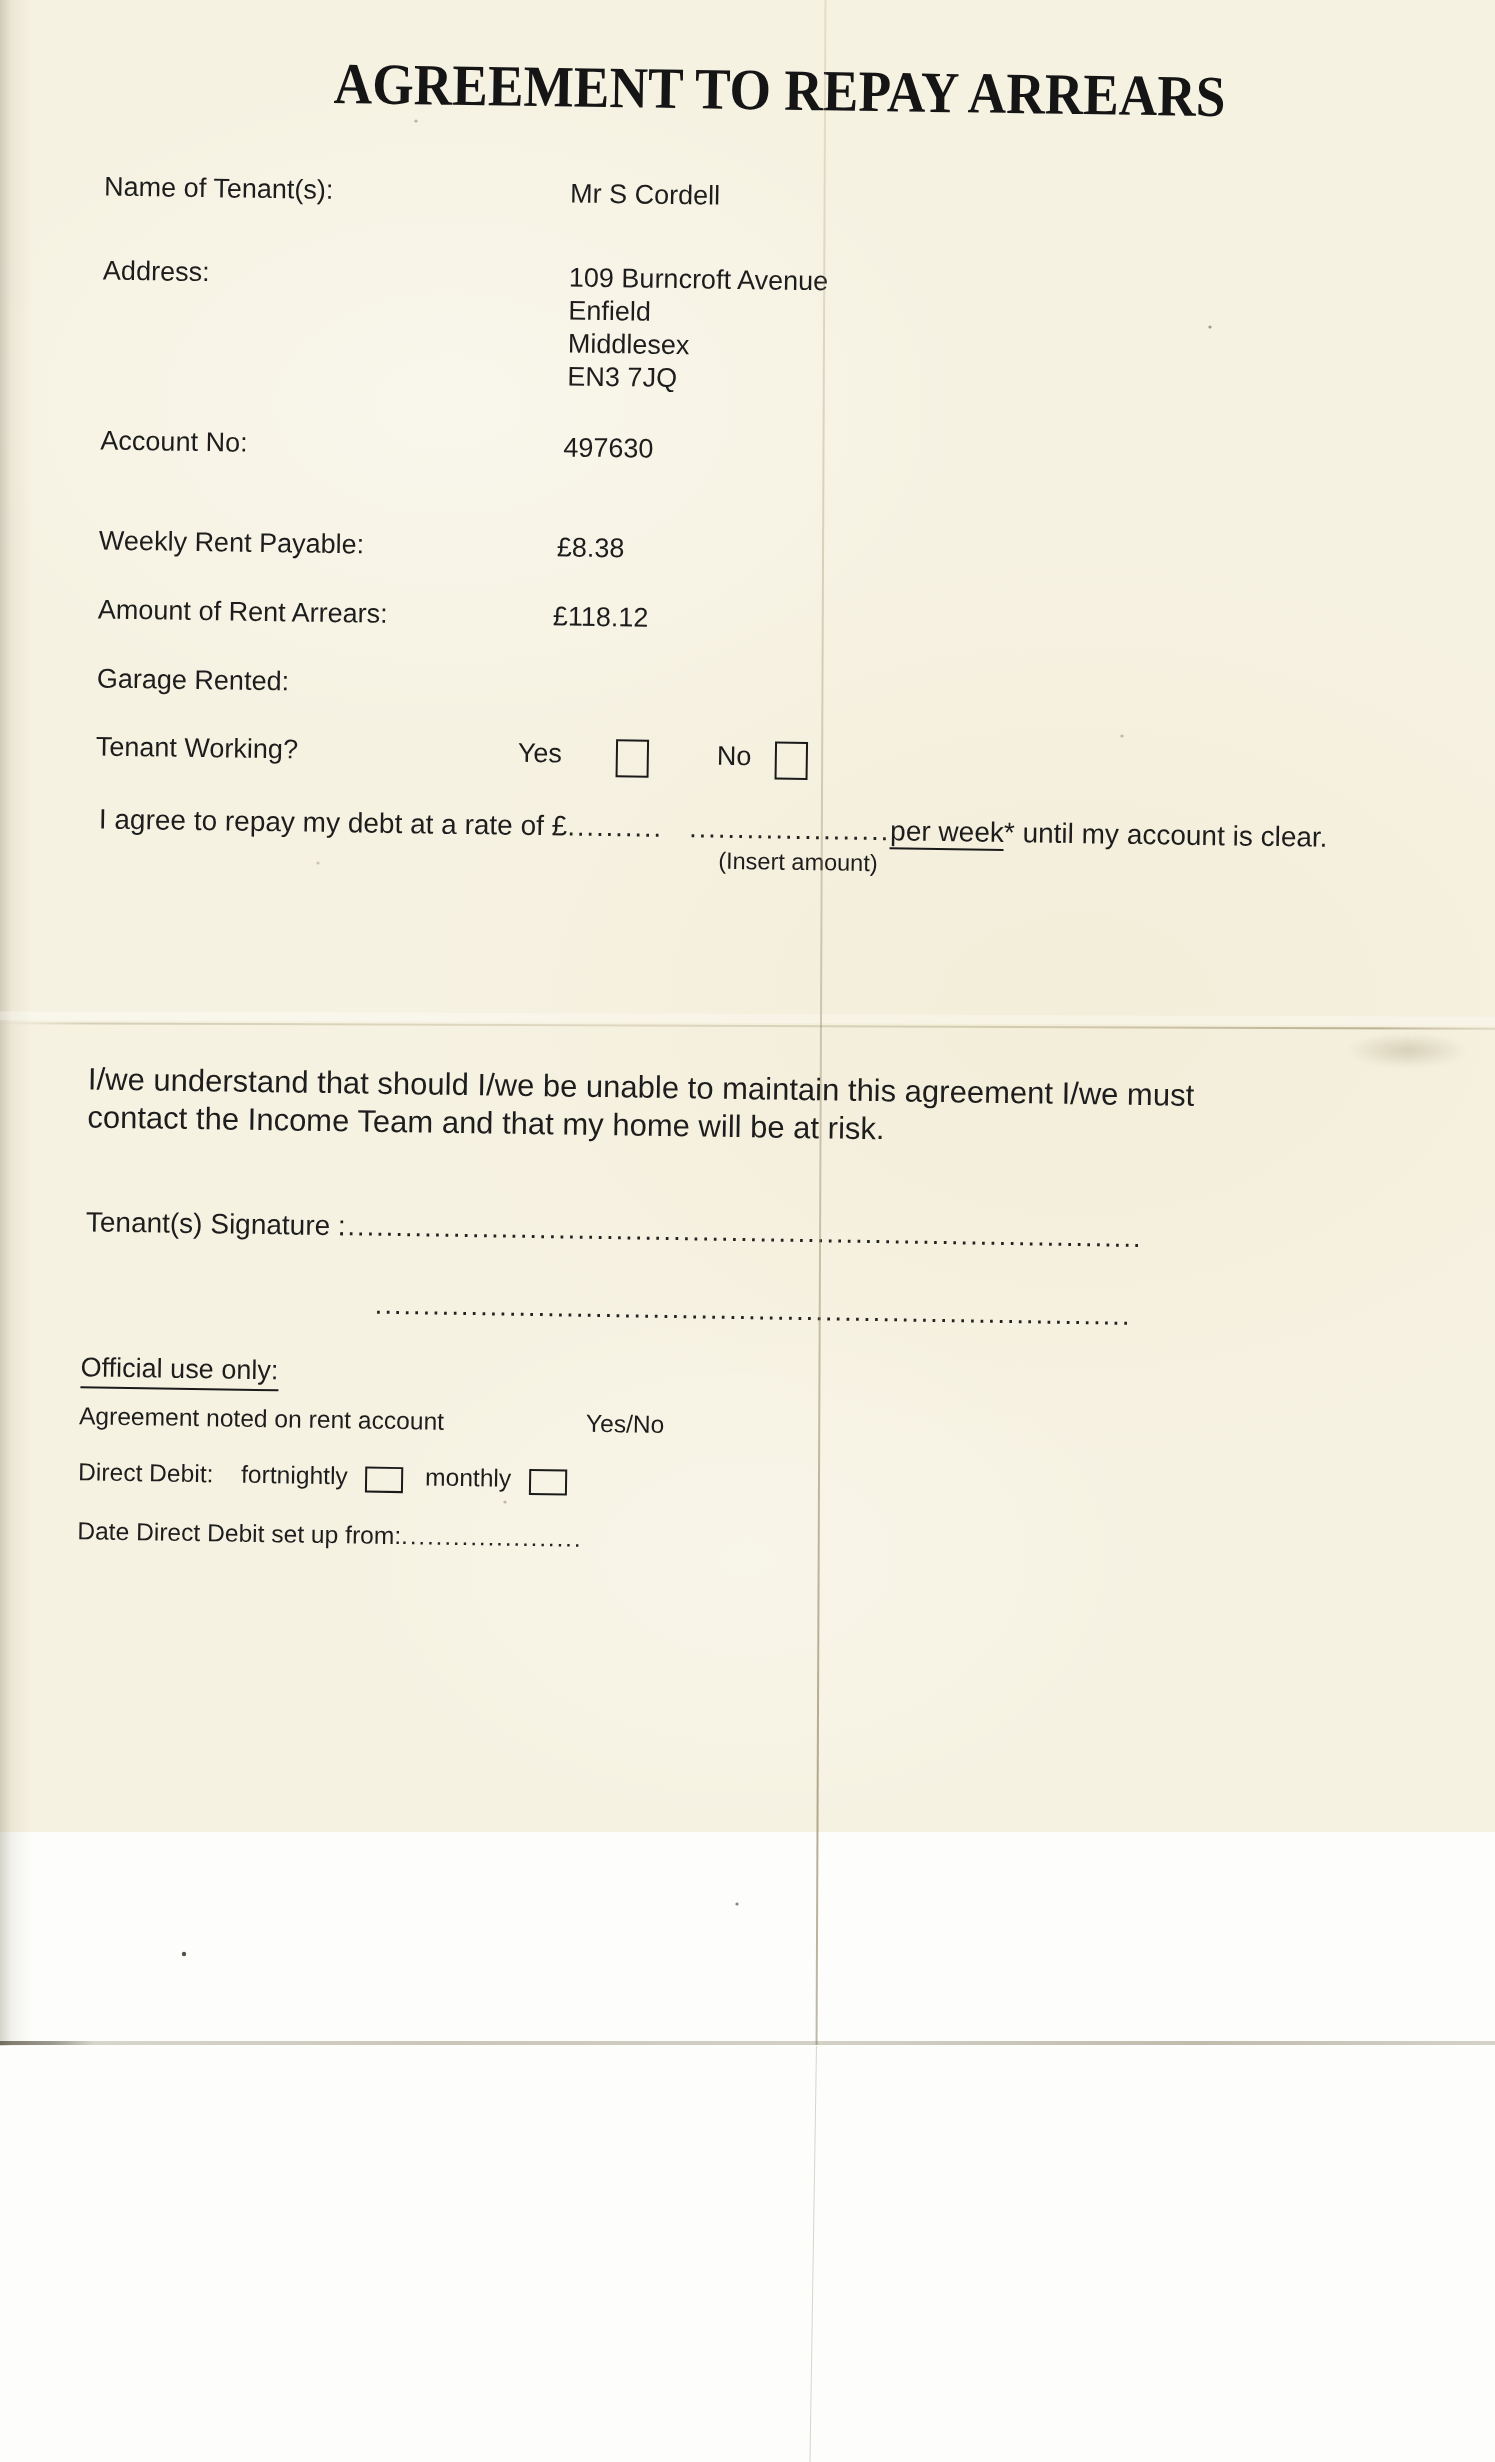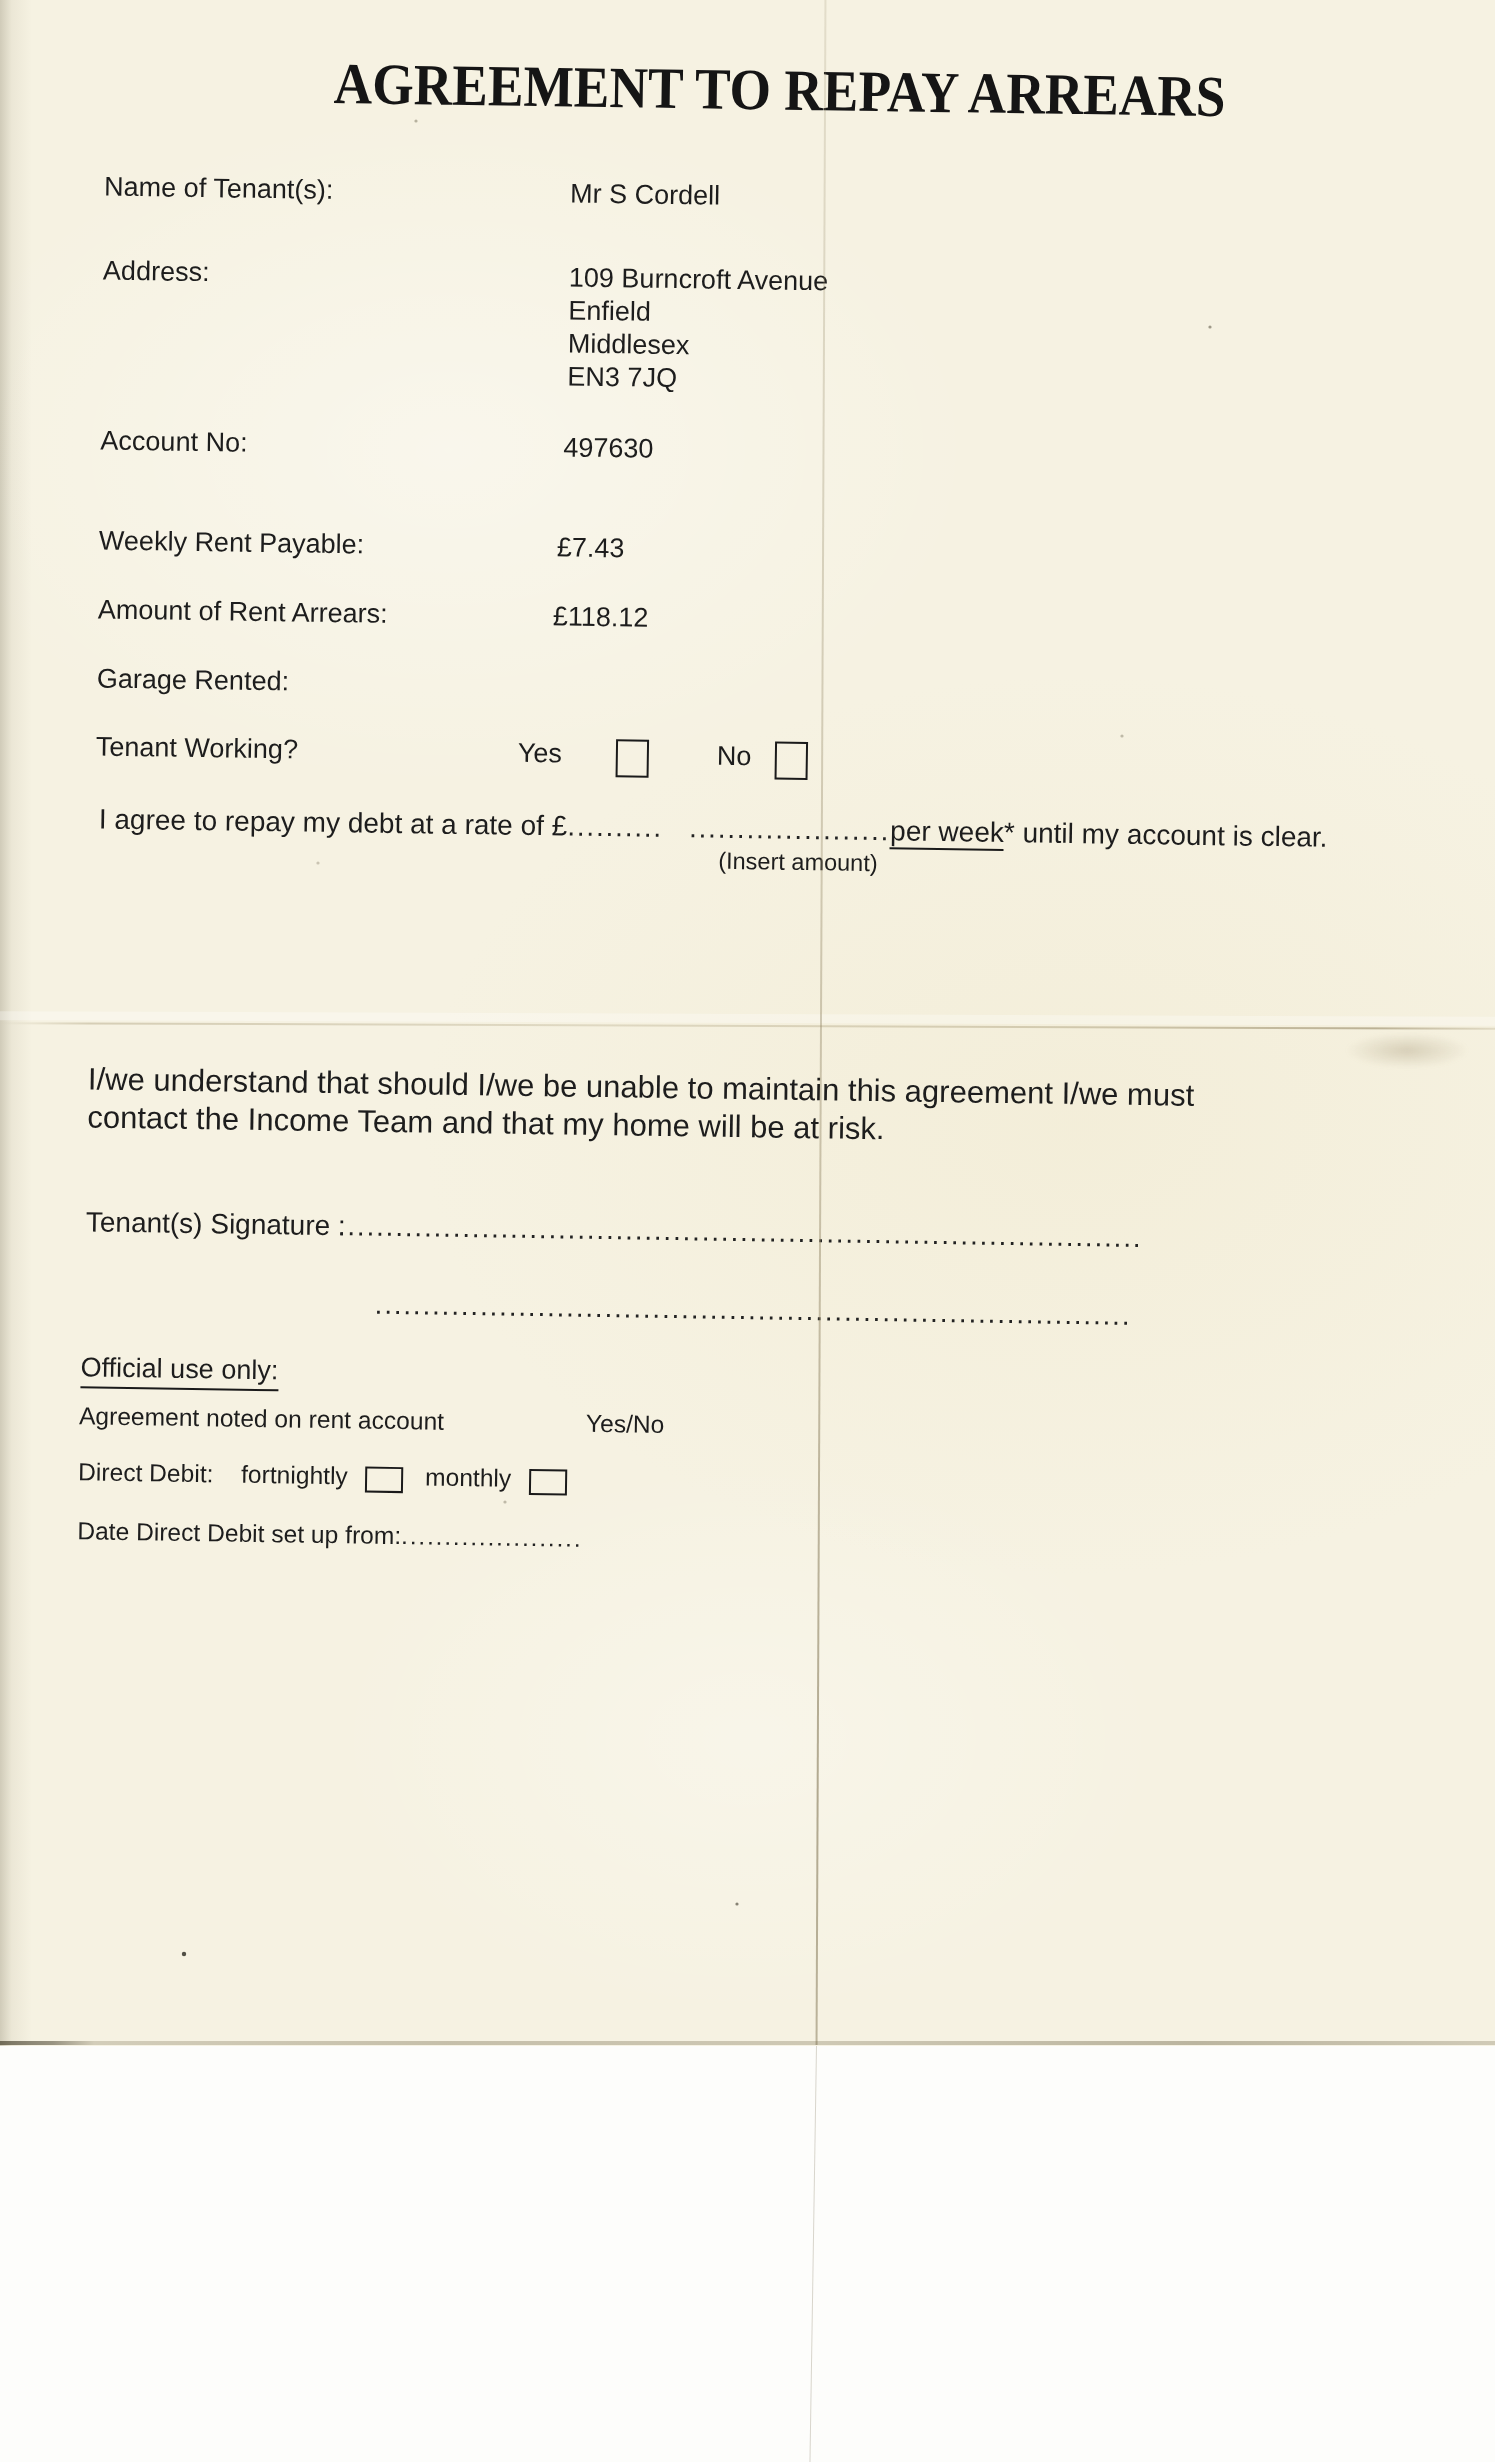--- a/index.html
+++ b/index.html
@@ -4,21 +4,21 @@
 <style>
   html,body{margin:0;padding:0;background:#ffffff;}
   #scan{
     position:relative; width:1495px; height:2462px;
     background:#fdfdfb; overflow:hidden;
     font-family:"Liberation Sans", sans-serif;
     color:#1d1d1d;
   }
   
   #paper{
-    position:absolute; left:0; top:0; width:1495px; height:2046px;
+    position:absolute; left:0; top:0; width:1495px; height:1832px;
     background:
       radial-gradient(821px 528px at 30% 22%, rgba(255,255,255,0.35), rgba(255,255,255,0) 65%),
       radial-gradient(938px 645px at 72% 55%, rgba(235,225,190,0.25), rgba(235,225,190,0) 70%),
       radial-gradient(704px 469px at 50% 85%, rgba(255,255,255,0.25), rgba(255,255,255,0) 60%),
       #f6f2e2;
   }
   #left-edge{
     position:absolute; left:0; top:0; width:35px; height:2046px;
     background:linear-gradient(to right, rgba(110,102,78,0.28), rgba(140,132,105,0.10) 11.7px, rgba(140,132,105,0) 32px);
   }
@@ -127,21 +127,21 @@
         </span>
       </div>
 
       <div class="row" style="top:423px">
         <span class="lbl">Account No:</span>
         <span class="val" style="left:570px">497630</span>
       </div>
 
       <div class="row" style="top:523px">
         <span class="lbl">Weekly Rent Payable:</span>
-        <span class="val" style="left:565px">£7.43</span>
+        <span class="val" style="left:565px">£8.38</span>
       </div>
 
       <div class="row" style="top:592px">
         <span class="lbl">Amount of Rent Arrears:</span>
         <span class="val" style="left:562px">£118.12</span>
       </div>
 
       <div class="row" style="top:661px">
         <span class="lbl">Garage Rented:</span>
       </div>

